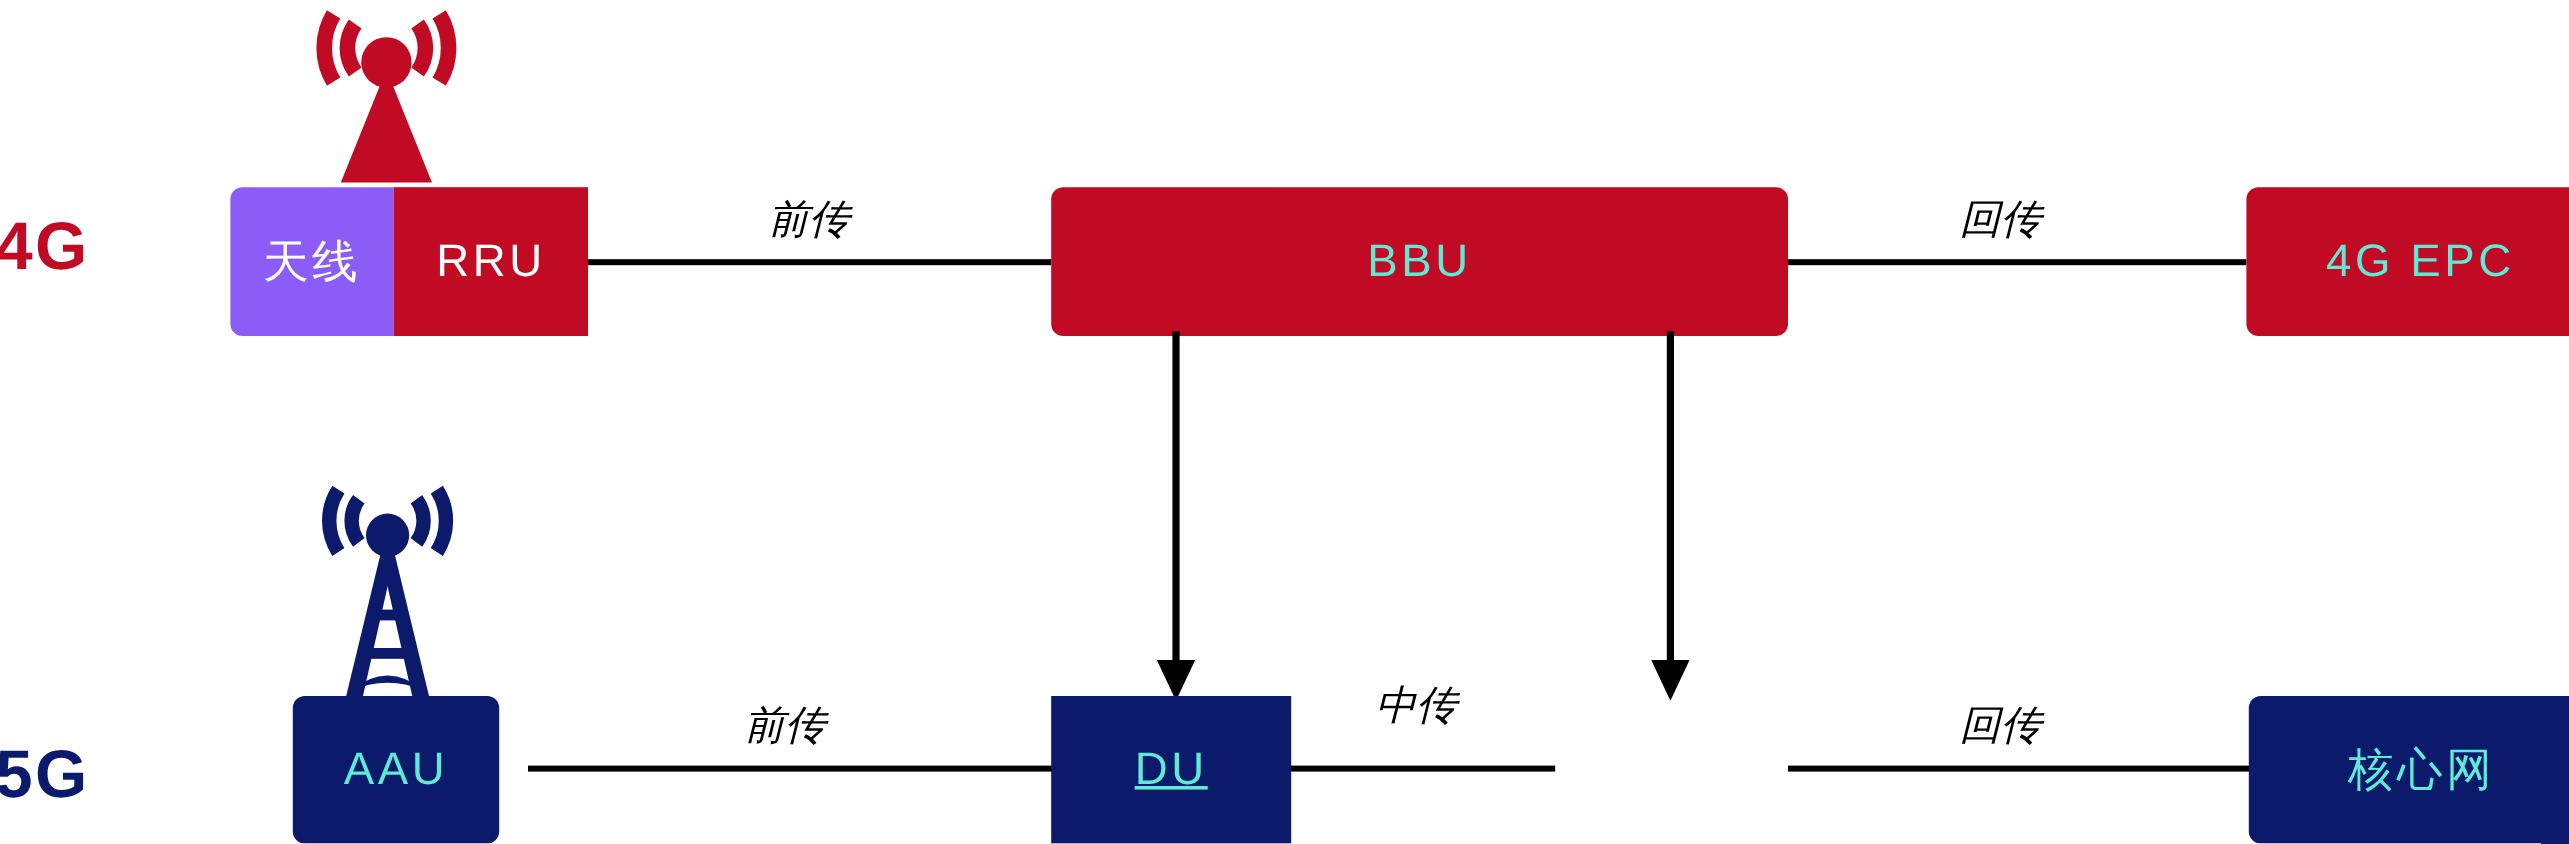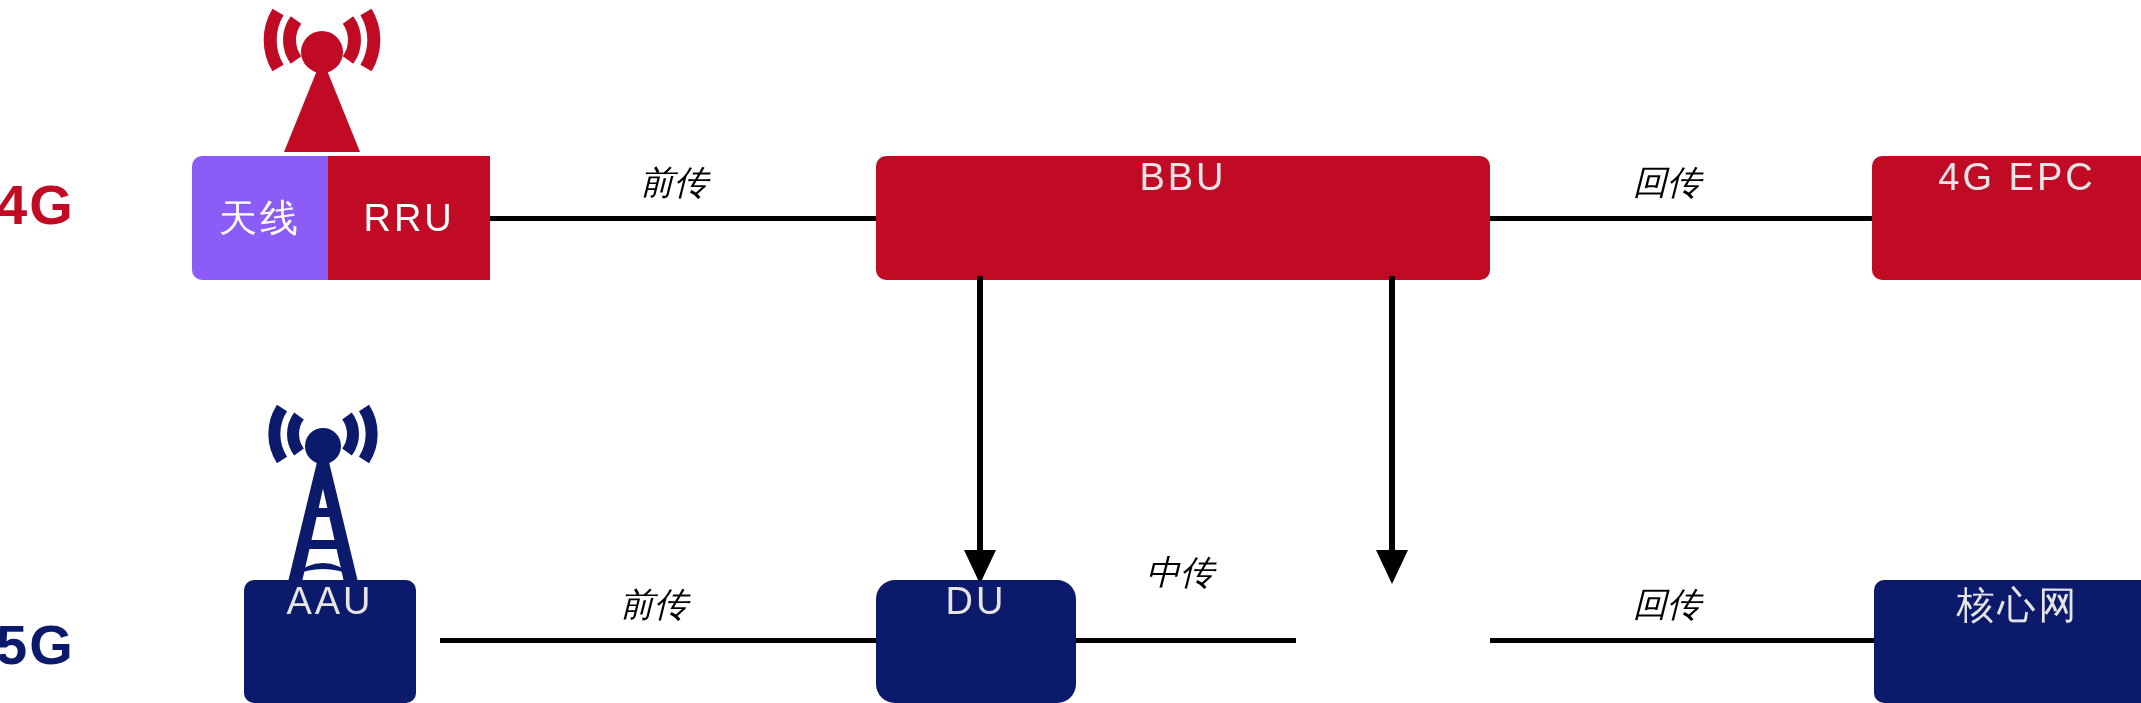--- a/index.html
+++ b/index.html
@@ -1,20 +1,20 @@
 <!DOCTYPE html>
 <html><head>
 <meta charset="utf-8">
 <style>
   html,body{margin:0;padding:0;background:#fff;}
   body{width:2141px;height:703px;position:relative;overflow:hidden;
        font-family:"Liberation Sans","DejaVu Sans",sans-serif;}
   #stage{position:absolute;left:0;top:0;width:2141px;height:703px;}
-  .node{position:absolute;display:flex;align-items:flex-start;justify-content:center;
-        color:#e5e5e5;letter-spacing:3px;box-sizing:border-box;}
+  .node{position:absolute;display:flex;align-items:center;justify-content:center;
+        color:#5eead4;letter-spacing:3px;box-sizing:border-box;}
   .gen-label{position:absolute;font-size:56px;font-weight:700;letter-spacing:2px;}
   .edge-label{position:absolute;font-size:34px;color:#000;white-space:nowrap;
               font-family:"DejaVu Sans","Liberation Sans",sans-serif;font-style:italic;}
   .line{position:absolute;background:#000;}
   svg.icon{position:absolute;overflow:visible;}
   .split-wrap{position:absolute;display:flex;}
   .split-half{display:flex;align-items:center;justify-content:center;color:#fff;
               font-size:38px;letter-spacing:3px;box-sizing:border-box;}
 </style>
 </head>
@@ -82,32 +82,32 @@
 
     <rect x="52" y="104" width="26" height="9" fill="#0B1A6B"></rect>
     <rect x="45" y="136" width="40" height="9" fill="#0B1A6B"></rect>
     <path d="M34,172 Q65,146 96,172 Q65,158 34,172 Z" fill="#0B1A6B"></path>
   </svg>
 
   <div class="line" style="left:440px;top:638px;width:438px;height:5px;"></div>
   <div class="edge-label" style="left:620px;top:582px;">前传</div>
 
   <div class="line" style="left:1074px;top:638px;width:222px;height:5px;"></div>
-  <div class="edge-label" style="left:1146px;top:550px;">中传</div>
+  <div class="edge-label" style="left:1146px;top:565px;">中传</div>
 
   <div class="line" style="left:1490px;top:638px;width:390px;height:5px;"></div>
   <div class="edge-label" style="left:1633px;top:582px;">回传</div>
 
   <div class="node" style="left:244px;top:580px;width:172px;height:123px;background:#0B1A6B;
               border-radius:10px;font-size:38px;">
     <span>AAU</span>
   </div>
 
   <div class="node" style="left:876px;top:580px;width:200px;height:123px;background:#0B1A6B;
-              border-radius:19px;font-size:38px;">
+              border-radius:0;font-size:38px;text-decoration:underline;">
     <span>DU</span>
   </div>
 
 
   <div class="node" style="left:1874px;top:580px;width:288px;height:123px;background:#0B1A6B;
               border-radius:10px;font-size:38px;">
     <span>核心网</span>
   </div>
 
 </div>

